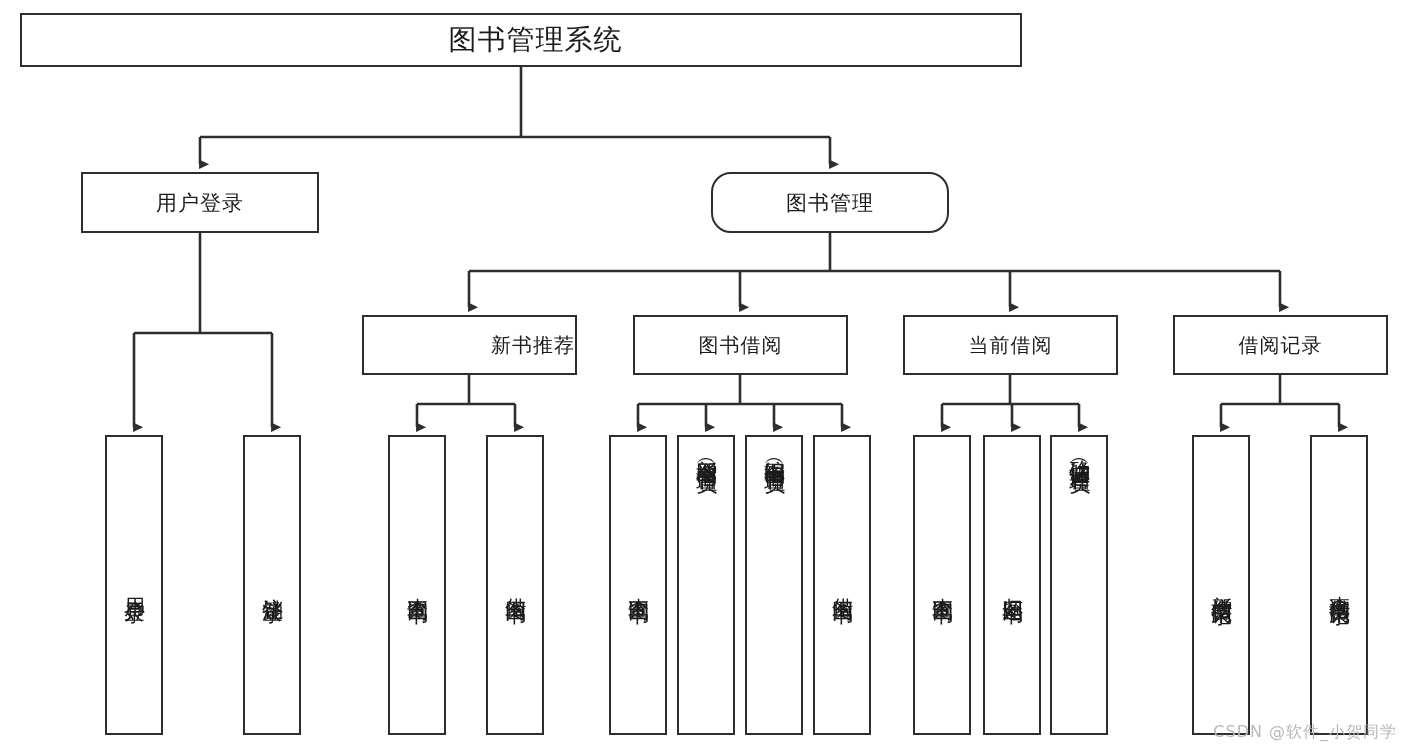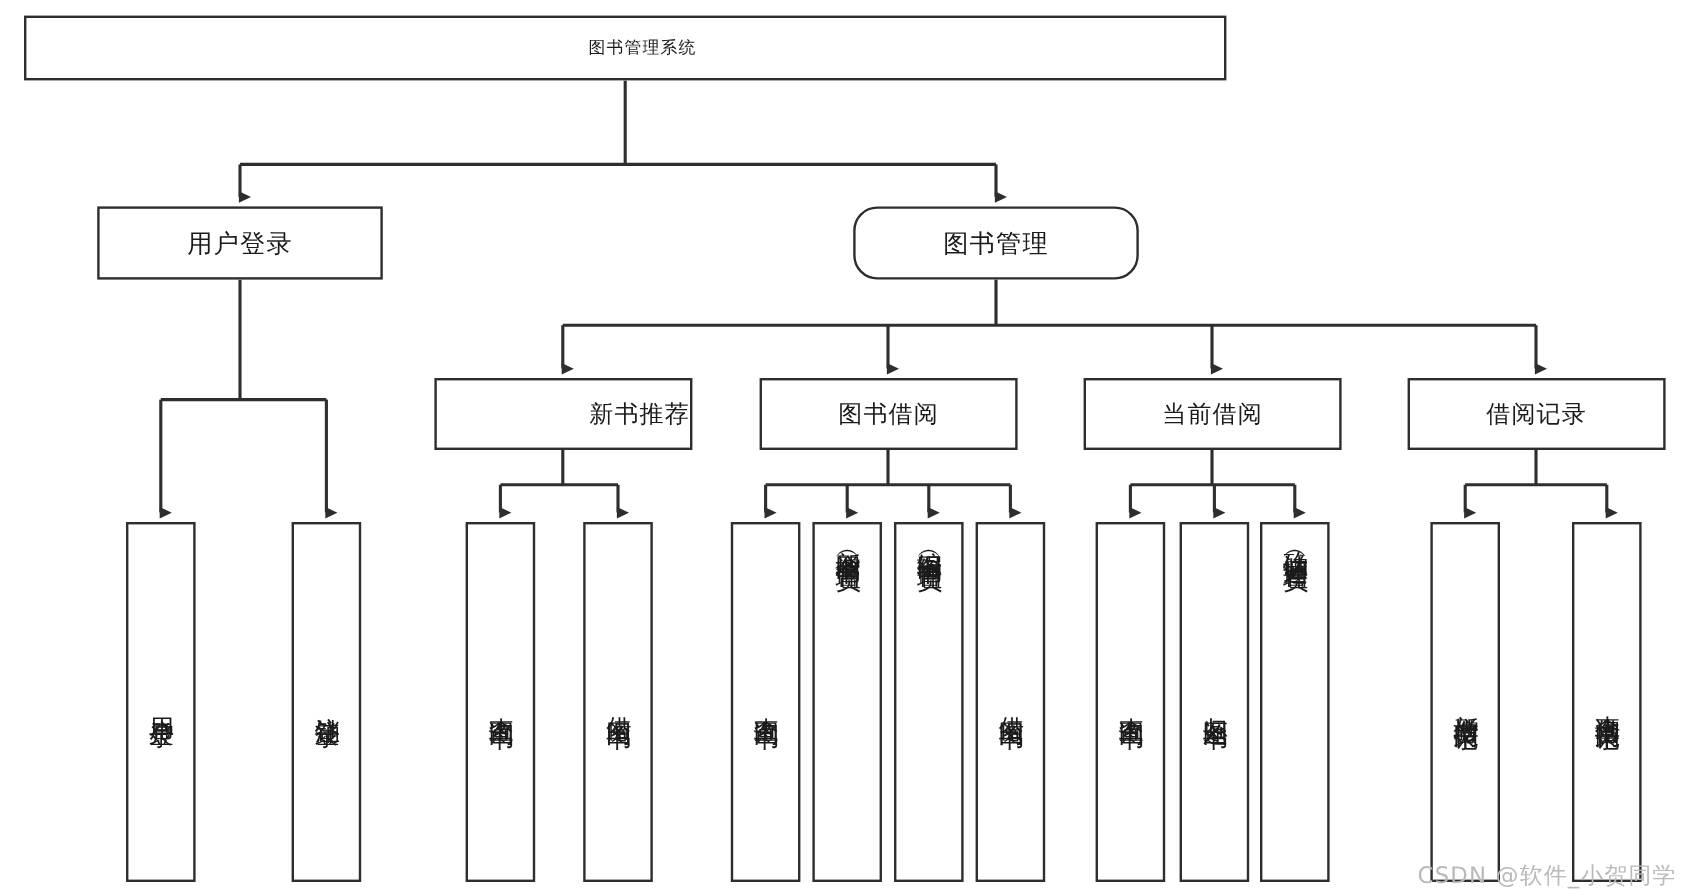--- a/index.html
+++ b/index.html
@@ -31,21 +31,21 @@
     box-sizing: border-box;
     background: #ffffff;
     border: 2px solid #2e2e2e;
     display: flex;
     align-items: center;
     justify-content: center;
     color: #1b1b1b;
     z-index: 2;
   }
   .node.root {
-    font-size: 14px;
+    font-size: 28px;
     padding-left: 29px;
   }
   .node.level1 {
     font-size: 21px;
   }
   .node.level2 {
     font-size: 20px;
   }
   .node.leaf {
     font-size: 21px;
@@ -60,21 +60,21 @@
     white-space: nowrap;
   }
   .hlabel {
     white-space: nowrap;
     letter-spacing: 1px;
   }
   .watermark {
     position: absolute;
     right: 8px;
     bottom: 4px;
-    font-size: 19px;
+    font-size: 16px;
     color: #b9b9b9;
     letter-spacing: 1px;
     white-space: nowrap;
     z-index: 3;
   }
 </style>
 </head>
 <body>
 
 <div id="diagram">

